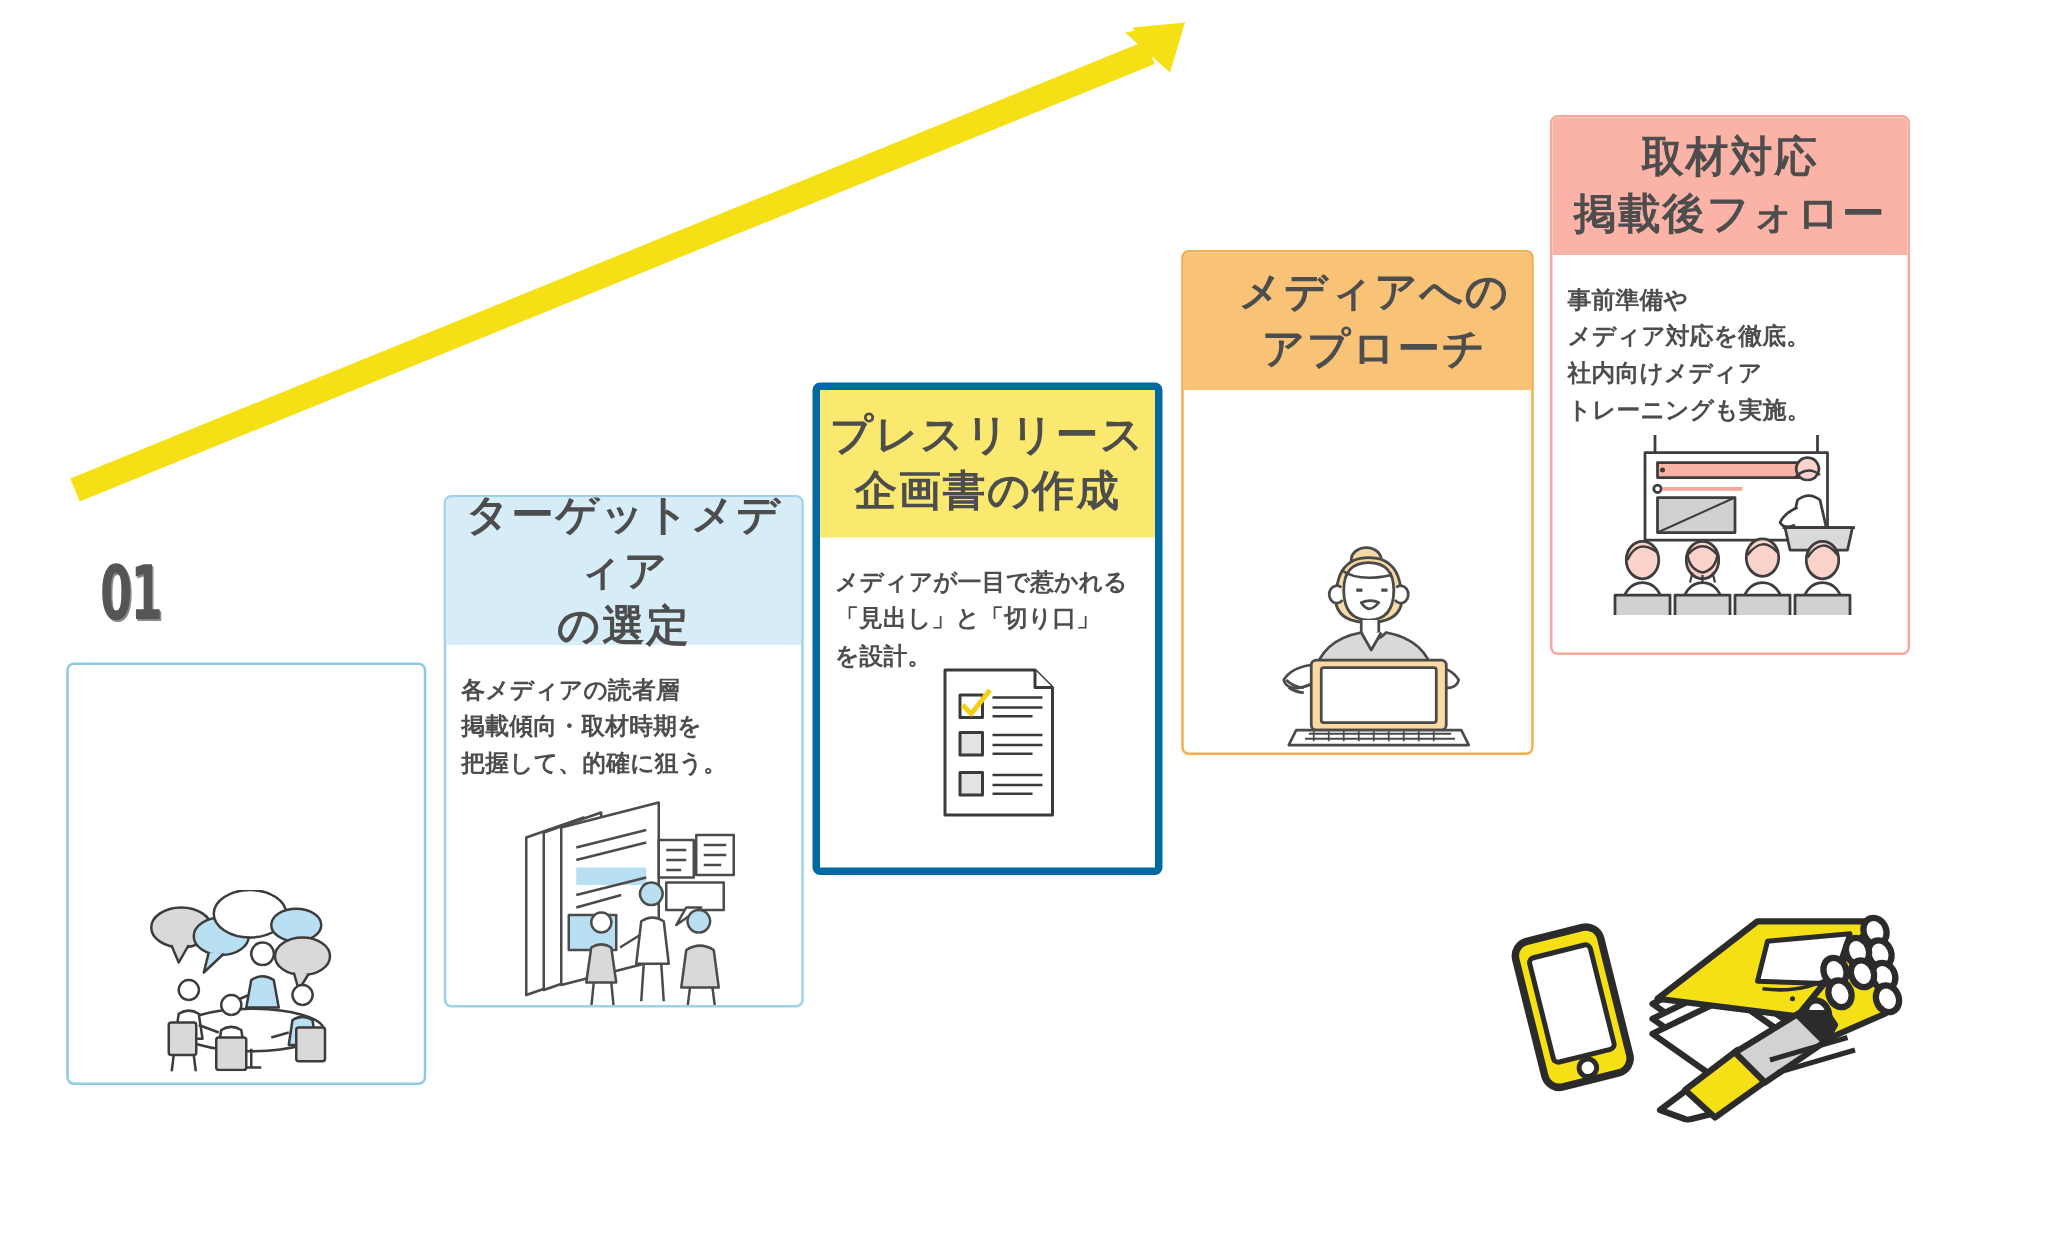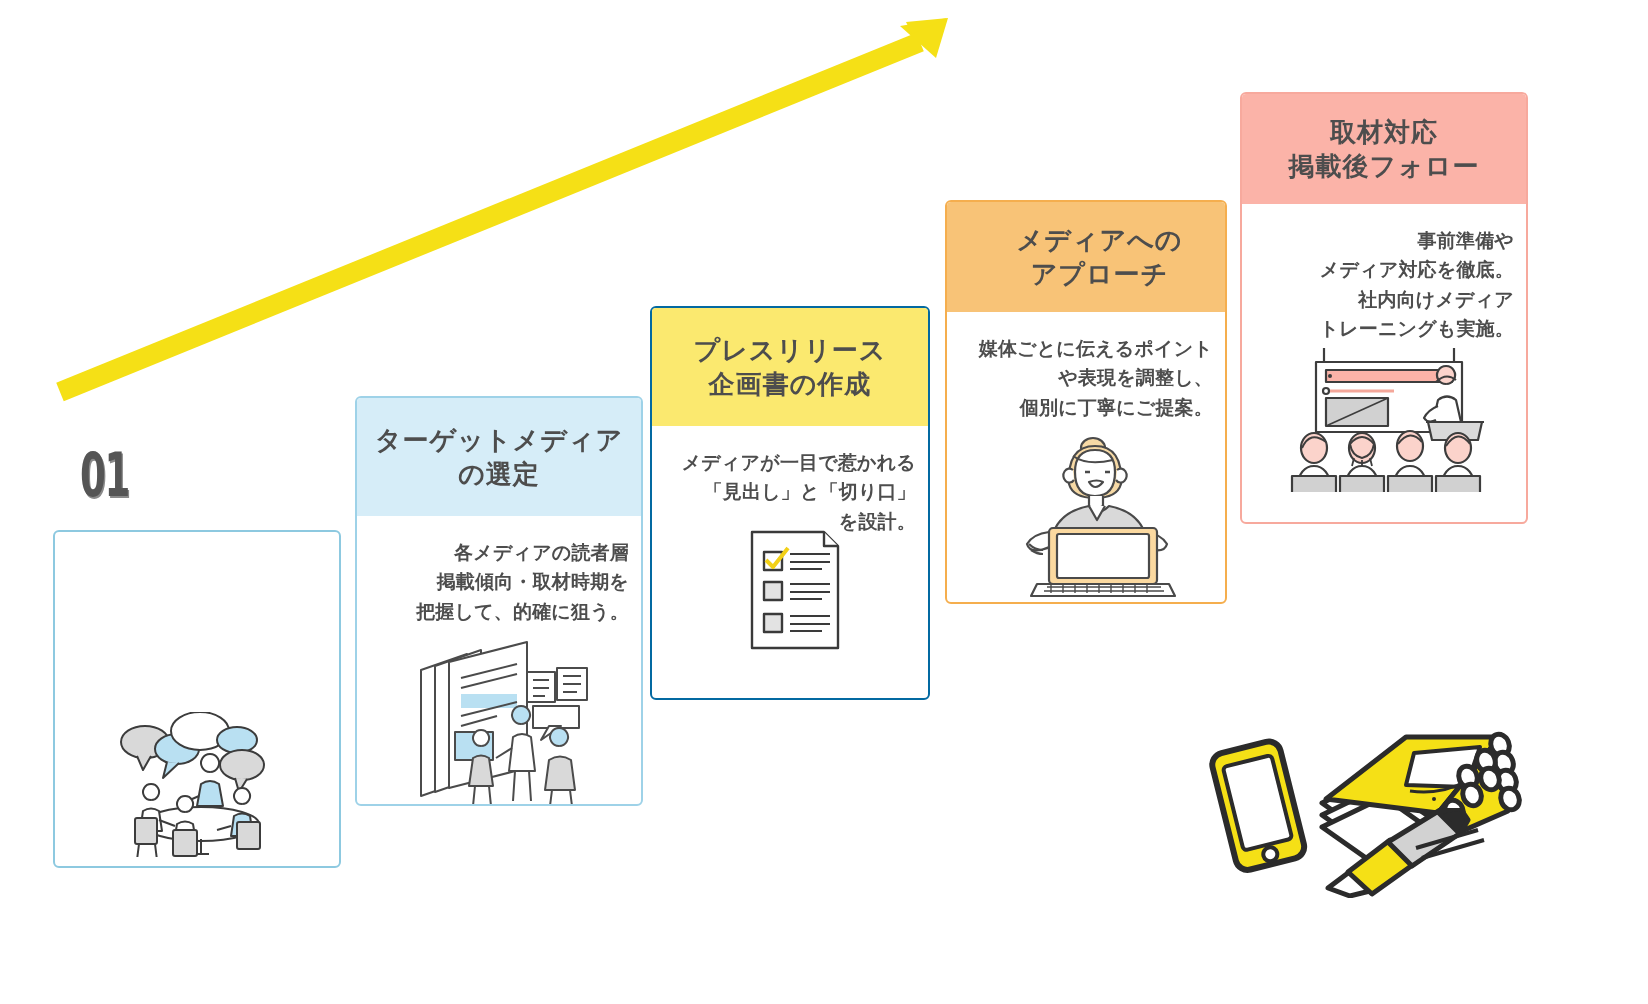--- a/index.html
+++ b/index.html
@@ -38,30 +38,30 @@
     box-sizing: border-box;
     width: 100%;
     display: flex;
     align-items: center;
     justify-content: center;
     text-align: center;
   }
   .step-title {
     color: #4d4d4d;
     font-weight: bold;
-    font-size: 26px;
+    font-size: 34px;
     line-height: 1.32;
     letter-spacing: 0.04em;
     white-space: pre-line;
   }
   .step-body {
     box-sizing: border-box;
     width: 100%;
-    padding: 22px 12px 0 0;
-    text-align: right;
+    padding: 22px 12px 0 12px;
+    text-align: left;
   }
   .step-desc {
     color: #4d4d4d;
     font-weight: bold;
     font-size: 19px;
     line-height: 1.55;
     letter-spacing: 0.01em;
     white-space: pre-line;
   }
 
@@ -178,21 +178,21 @@
         <path d="M 104 109 q 9 -6 18 0 l 4 34 -26 0 z" fill="#ffffff"></path>
         <path d="M 103 120 l -16 10 M 106 143 l -2 30 M 120 143 l 2 30"></path>
         <path d="M 150 118 a 9 9 0 1 1 0.1 0" fill="#b9e0f2"></path>
         <path d="M 140 132 q 11 -7 22 0 l 4 30 -30 0 z" fill="#d9d9d9"></path>
         <path d="M 143 162 l -2 16 M 161 162 l 2 16"></path>
       </g>
     </svg>
   </div>
 
   <div class="step-num" style="left:674px; top:320px;">03</div>
-  <div class="step" style="left:650px; top:306px; width:280px; height:394px; border:2px solid #0369a1;">
+  <div class="step" style="left:650px; top:306px; width:280px; height:394px; border:6px solid #0369a1;">
     <div class="step-head" style="height:118px; background:#fbe96f;">
       <div class="step-title">プレスリリース
 企画書の作成</div>
     </div>
     <div class="step-body">
       <div class="step-desc">メディアが一目で惹かれる
 「見出し」と「切り口」
 を設計。</div>
     </div>
     <svg class="illus" style="left:88px; top:218px; width:110px; height:128px;" viewBox="0 0 110 128">
@@ -208,25 +208,20 @@
         <path d="M 50 90 L 90 90 M 50 98 L 90 98 M 50 105 L 82 105" stroke-width="2"></path>
       </g>
     </svg>
   </div>
 
   <div class="step-num" style="left:968px; top:212px;">04</div>
   <div class="step" style="left:945px; top:200px; width:282px; height:404px; border:2px solid #f5ae4e;">
     <div class="step-head" style="height:110px; background:#f8c377;padding-left:27px;">
       <div class="step-title">メディアへの
 アプローチ</div>
-    </div>
-    <div class="step-body">
-      <div class="step-desc">媒体ごとに伝えるポイント
-や表現を調整し、
-個別に丁寧にご提案。</div>
     </div>
     <svg class="illus" style="left:42px; top:230px; width:200px; height:168px;" viewBox="0 0 200 168">
       <g stroke="#4a4a4a" stroke-width="2.2" fill="none" stroke-linejoin="round">
 
         <ellipse cx="104" cy="16" rx="12" ry="10" fill="#f6d9a5"></ellipse>
         <path d="M 80 52 q -2 -38 26 -38 q 28 0 26 38 q -4 14 -26 14 q -22 0 -26 -14 z" fill="#f6d9a5"></path>
 
         <path d="M 86 40 q 0 -22 20 -22 q 20 0 20 22 q 0 24 -20 24 q -20 0 -20 -24 z" fill="#ffffff"></path>
         <path d="M 84 38 a 6 7 0 1 0 1 10" fill="#ffffff"></path>
         <path d="M 128 38 a 6 7 0 1 1 -1 10" fill="#ffffff"></path>

